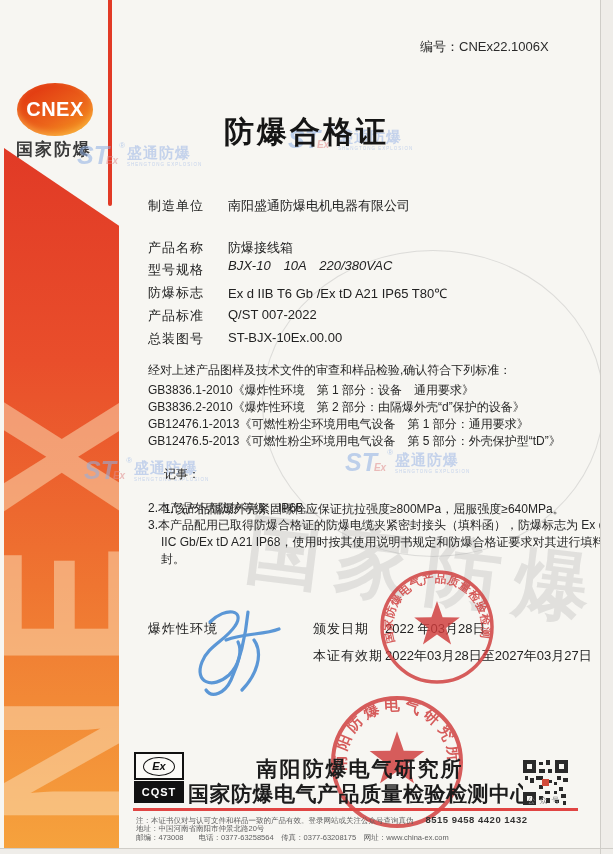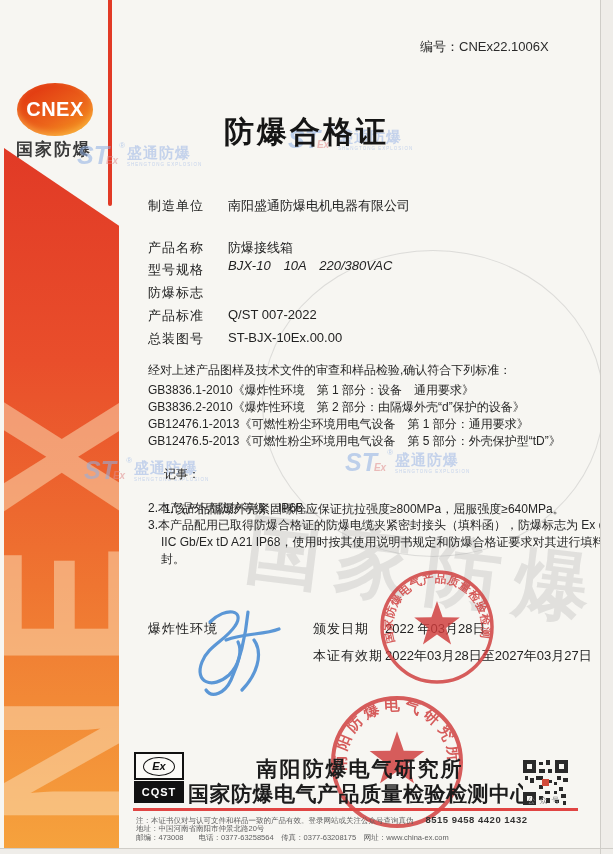--- a/index.html
+++ b/index.html
@@ -126,20 +126,21 @@
   <div class="abs lbl" style="left:148px;top:197px;">制造单位</div>
   <div class="abs val" style="left:228px;top:197px;">南阳盛通防爆电机电器有限公司</div>
 
   <div class="abs lbl" style="left:148px;top:239px;">产品名称</div>
   <div class="abs val" style="left:228px;top:239px;">防爆接线箱</div>
 
   <div class="abs lbl" style="left:148px;top:261px;">型号规格</div>
   <div class="abs val" style="left:228px;top:257px;font-style:italic;">BJX-10　10A　220/380VAC</div>
 
   <div class="abs lbl" style="left:148px;top:284px;">防爆标志</div>
+  <div class="abs val" style="left:228px;top:284px;">Ex d IIB T6 Gb /Ex tD A21 IP65 T80℃</div>
 
   <div class="abs lbl" style="left:148px;top:307px;">产品标准</div>
   <div class="abs val" style="left:228px;top:307px;">Q/ST 007-2022</div>
 
   <div class="abs lbl" style="left:148px;top:330px;">总装图号</div>
   <div class="abs val" style="left:228px;top:330px;">ST-BJX-10Ex.00.00</div>
 
   <div class="abs std" style="left:148px;top:362px;">经对上述产品图样及技术文件的审查和样品检验,确认符合下列标准：</div>
   <div class="abs std" style="left:148px;top:382px;">GB3836.1-2010《爆炸性环境　第 1 部分：设备　通用要求》</div>
   <div class="abs std" style="left:148px;top:399px;">GB3836.2-2010《爆炸性环境　第 2 部分：由隔爆外壳“d”保护的设备》</div>

